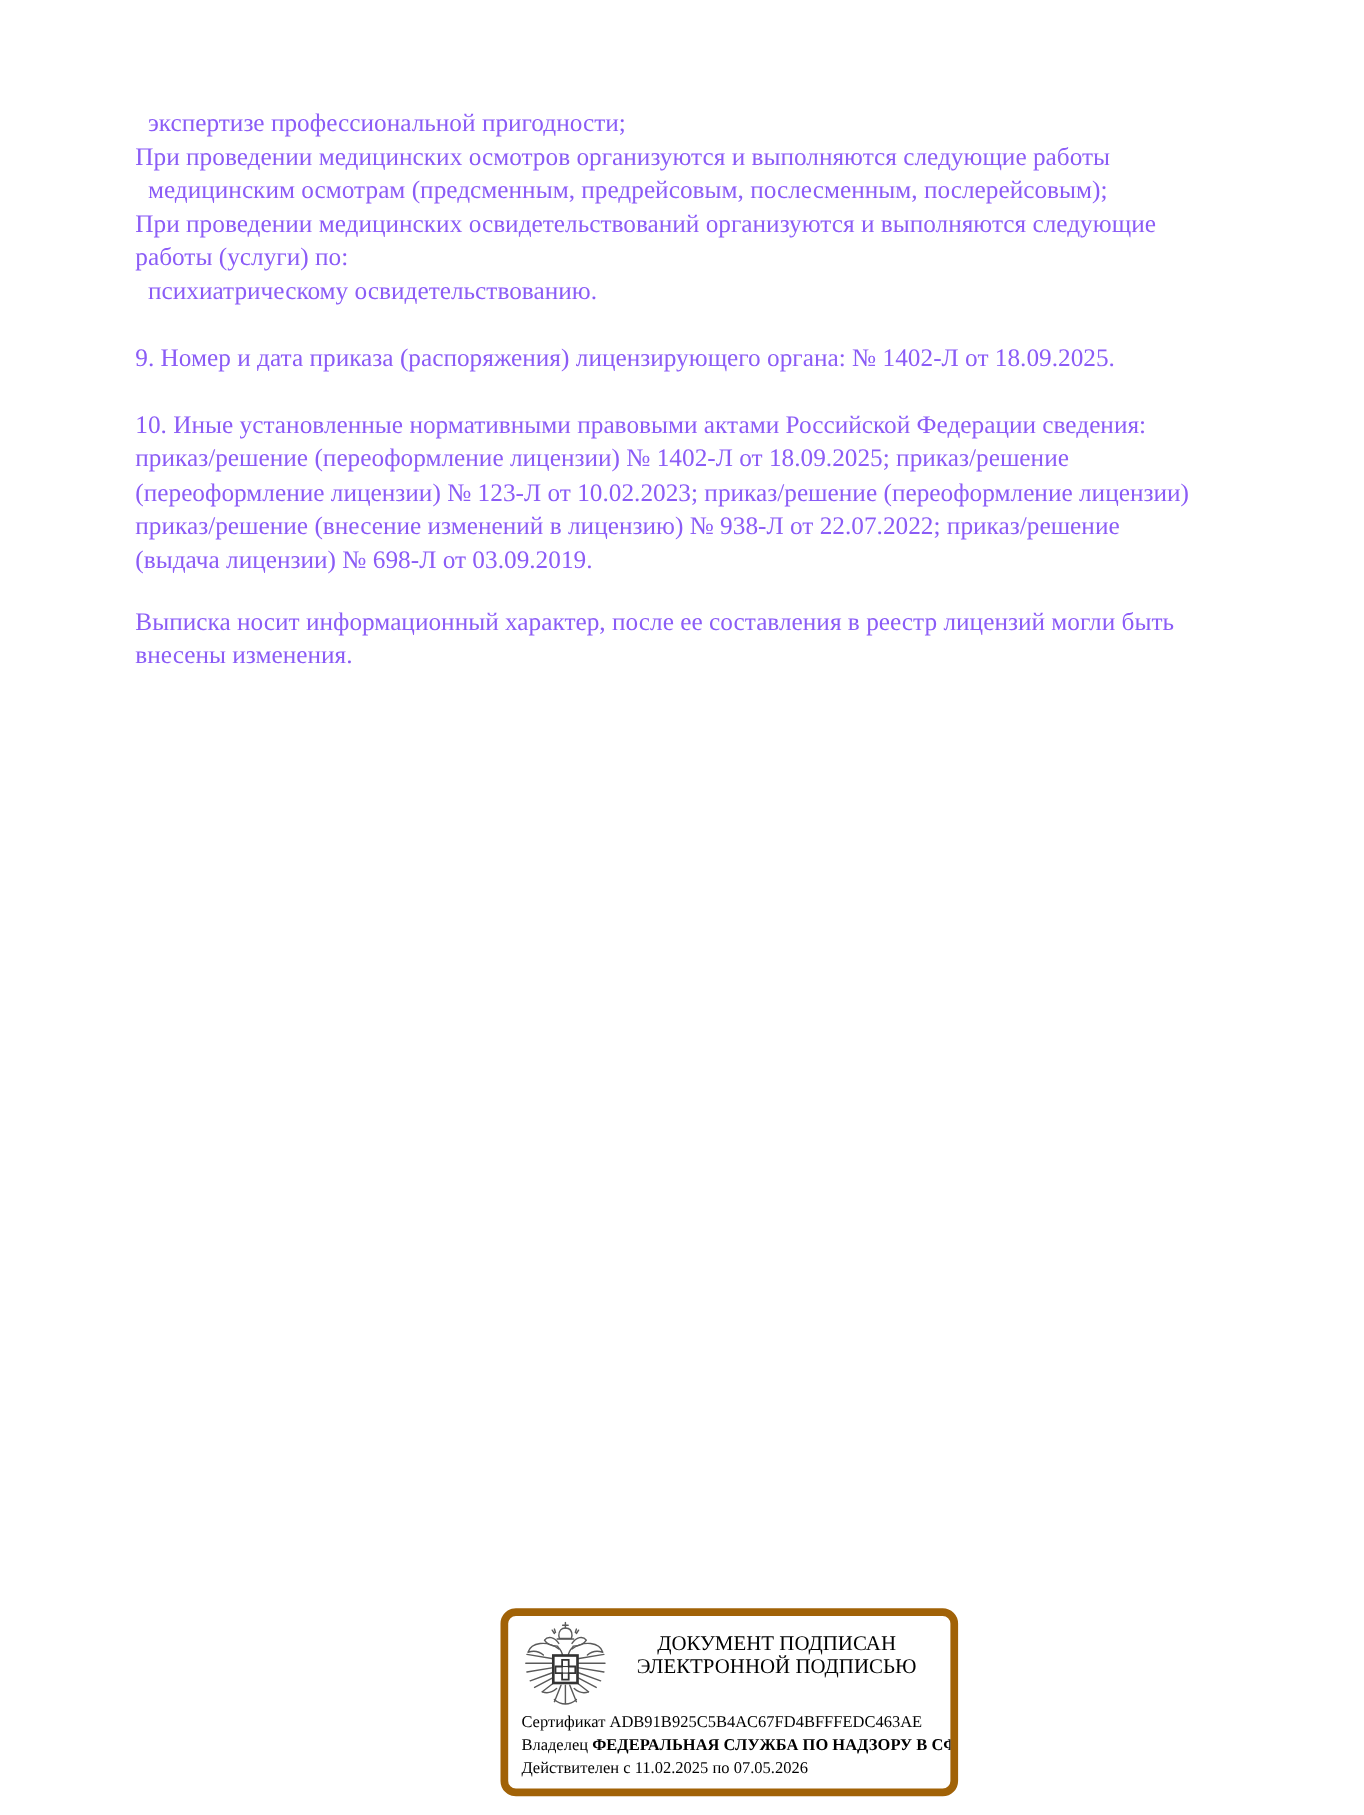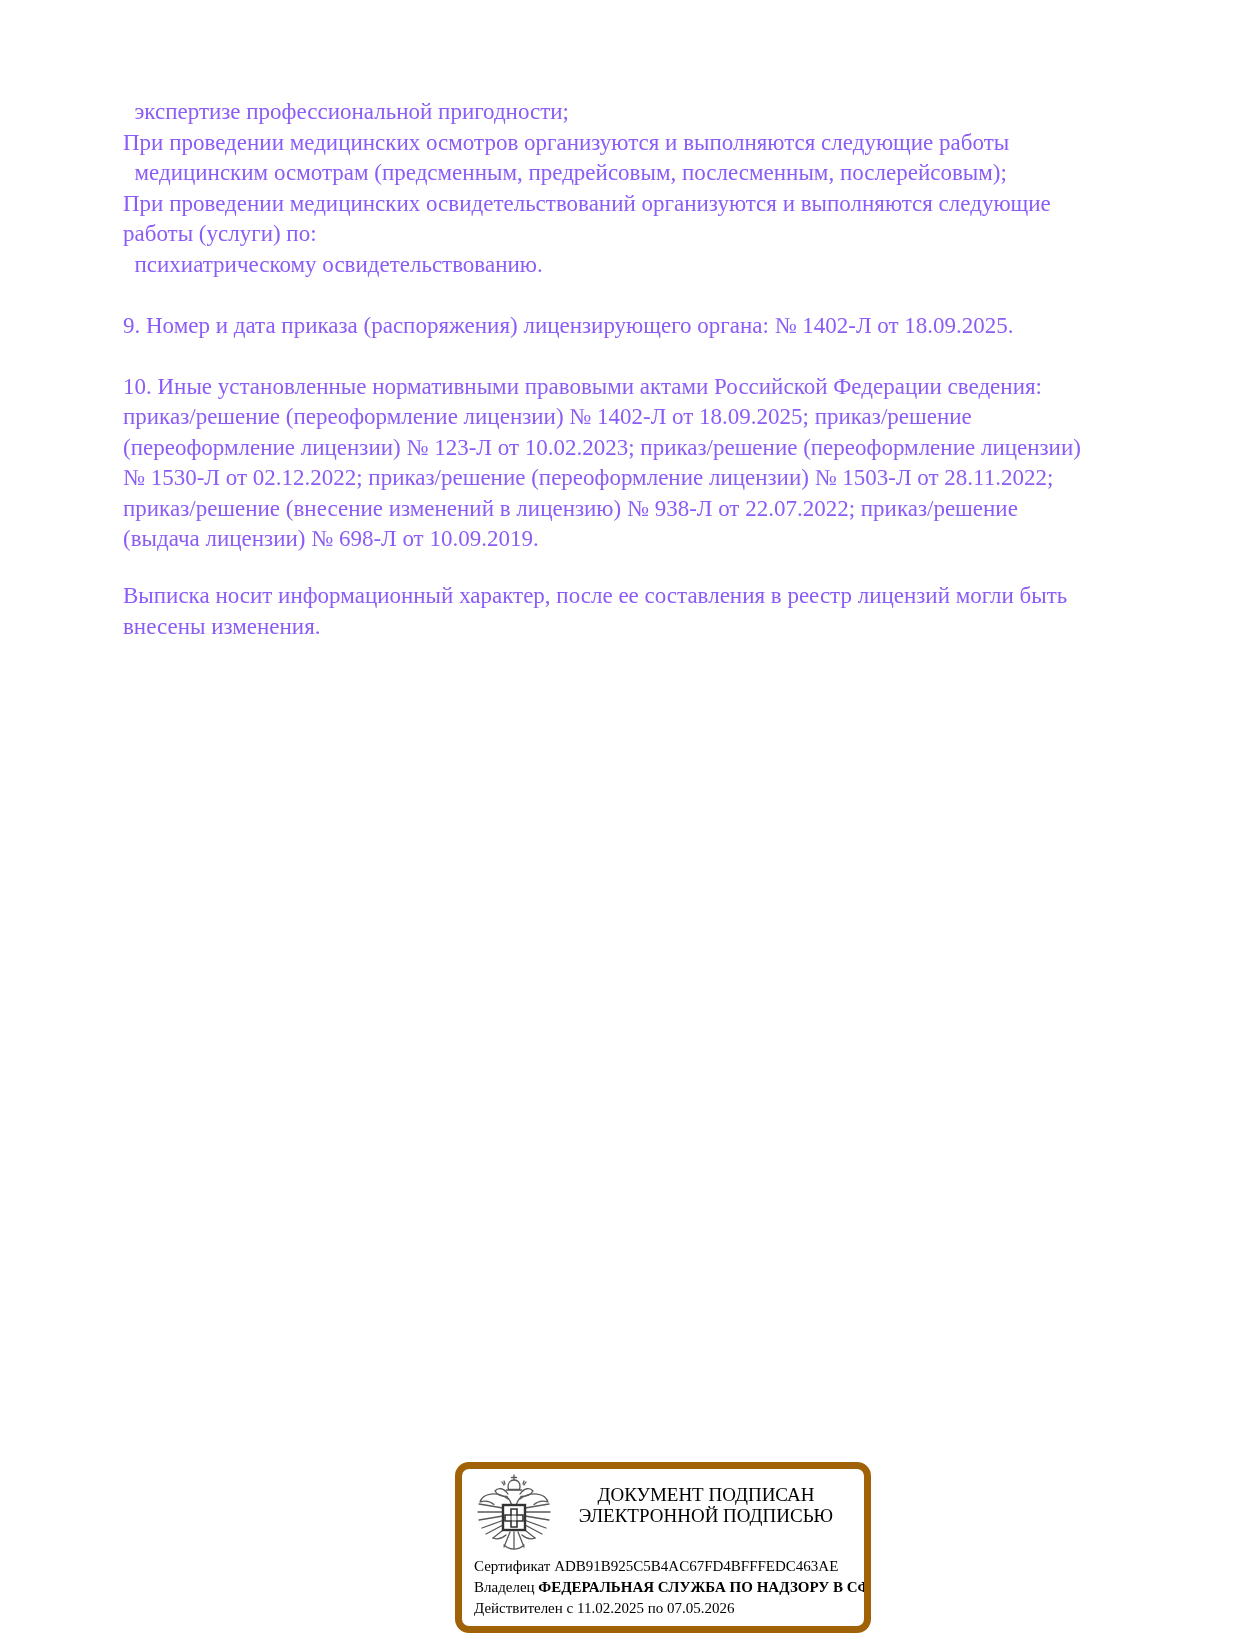--- a/index.html
+++ b/index.html
@@ -70,23 +70,22 @@
     <div class="doc-line">  медицинским осмотрам (предсменным, предрейсовым, послесменным, послерейсовым);</div>
     <div class="doc-line">При проведении медицинских освидетельствований организуются и выполняются следующие</div>
     <div class="doc-line">работы (услуги) по:</div>
     <div class="doc-line">  психиатрическому освидетельствованию.</div>
     <div class="doc-line"></div>
     <div class="doc-line">9. Номер и дата приказа (распоряжения) лицензирующего органа: № 1402-Л от 18.09.2025.</div>
     <div class="doc-line"></div>
     <div class="doc-line">10. Иные установленные нормативными правовыми актами Российской Федерации сведения:</div>
     <div class="doc-line">приказ/решение (переоформление лицензии) № 1402-Л от 18.09.2025; приказ/решение</div>
     <div class="doc-line">(переоформление лицензии) № 123-Л от 10.02.2023; приказ/решение (переоформление лицензии)</div>
-    <div class="doc-line">№ 1530-Л от 02.12.2022; приказ/решение (переоформление лицензии) № 1503-Л от 28.11.2022;</div>
     <div class="doc-line">приказ/решение (внесение изменений в лицензию) № 938-Л от 22.07.2022; приказ/решение</div>
-    <div class="doc-line">(выдача лицензии) № 698-Л от 10.09.2019.</div>
+    <div class="doc-line">(выдача лицензии) № 698-Л от 03.09.2019.</div>
     <div class="doc-line gap-sm"></div>
     <div class="doc-line">Выписка носит информационный характер, после ее составления в реестр лицензий могли быть</div>
     <div class="doc-line">внесены изменения.</div>
   </div>
 
   <div class="stamp">
 
     <svg class="emblem" viewBox="0 0 74 80" xmlns="http://www.w3.org/2000/svg" aria-hidden="true">
       <g fill="none" stroke="#5a5a5a" stroke-width="1.3" stroke-linecap="round" stroke-linejoin="round">
 

